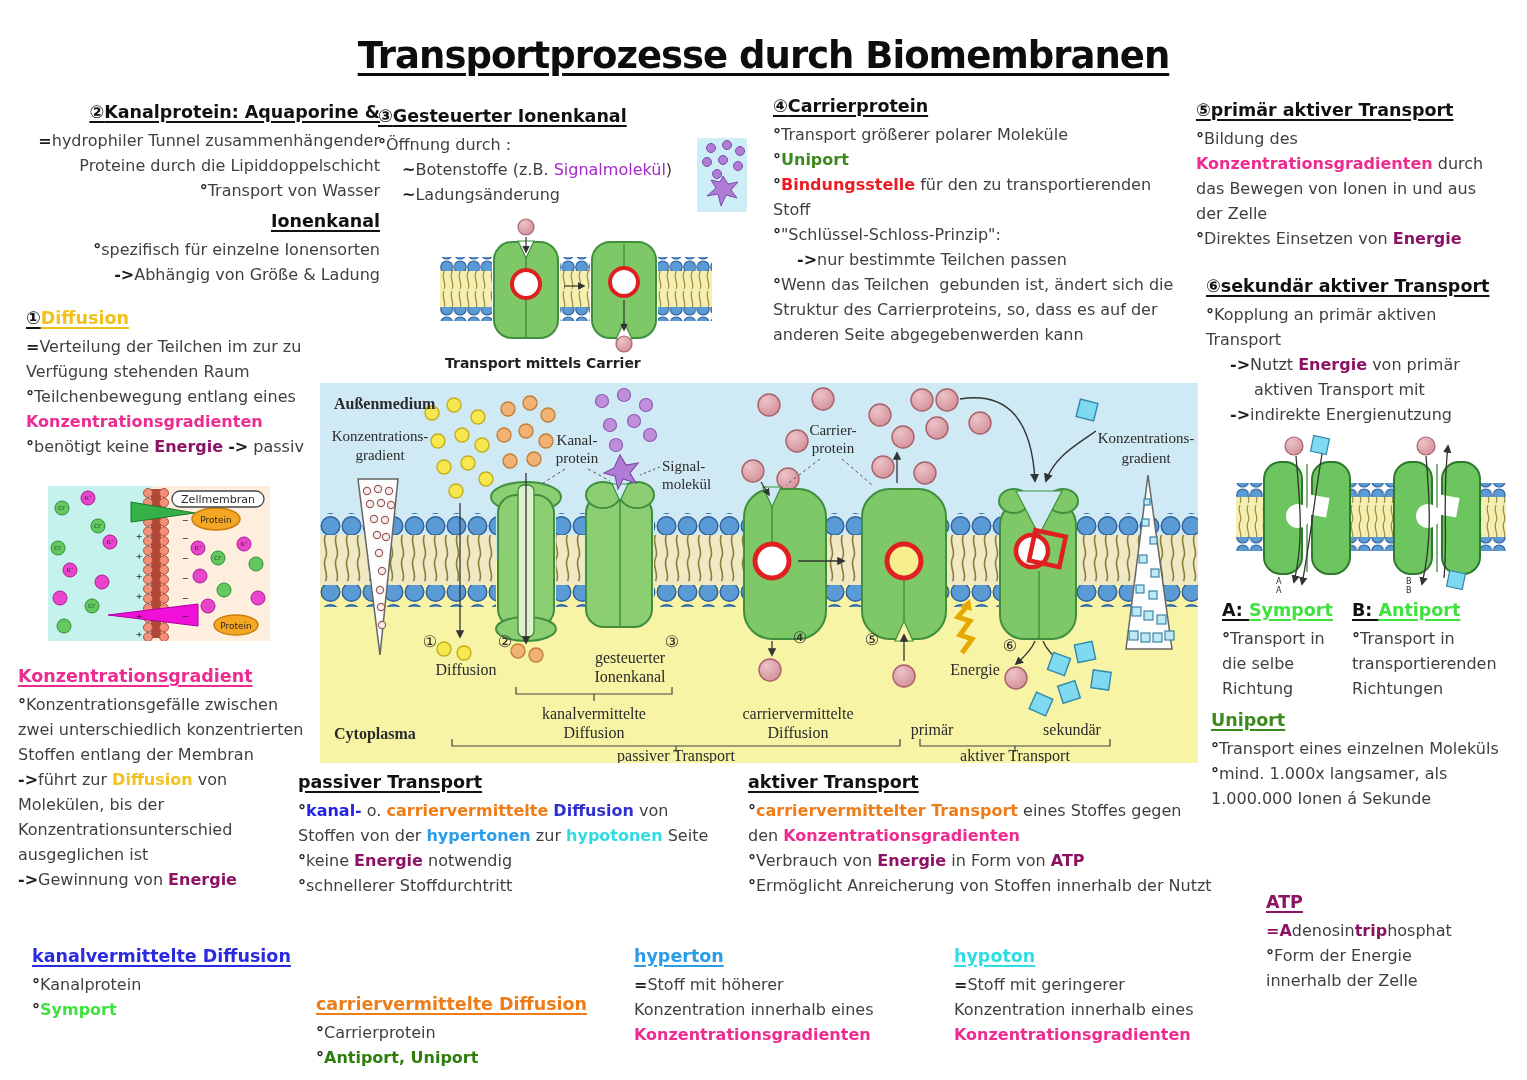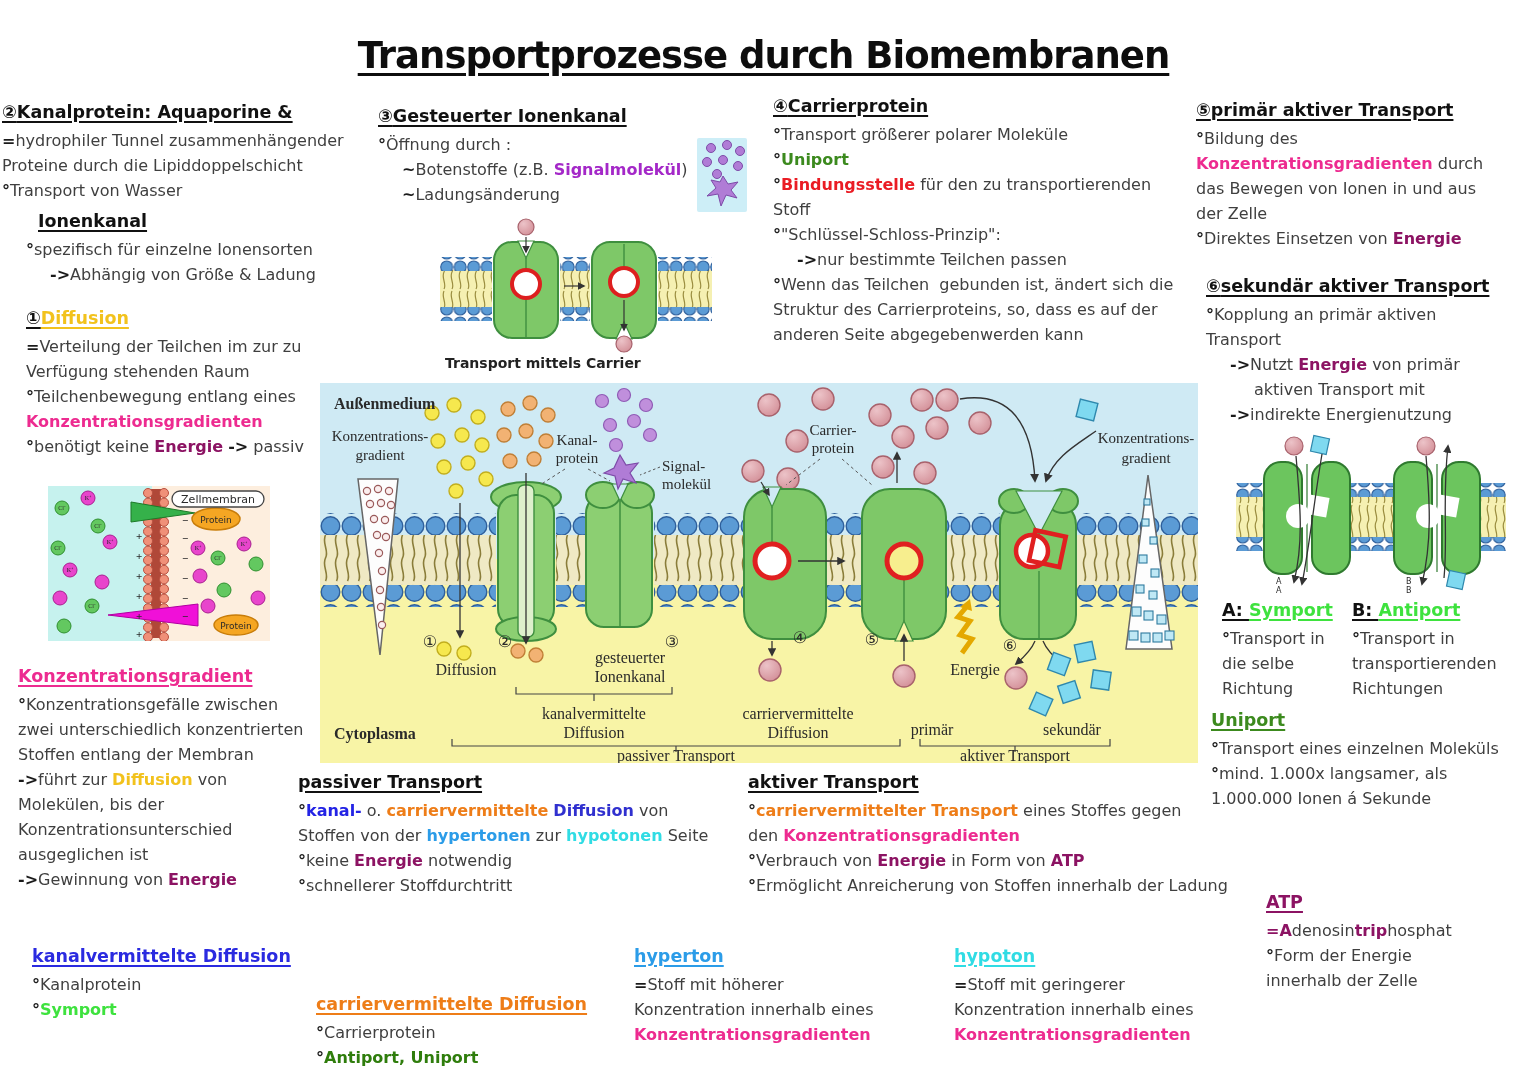--- a/index.html
+++ b/index.html
@@ -20,21 +20,21 @@
   .hdr .t.c-purple{color:#8c1363;}
   .hdr .t.c-blue{color:#2a2ae0;}
   .hdr .t.c-orange{color:#ee7d18;}
   .hdr .t.c-skyblue{color:#2b9ce8;}
   .hdr .t.c-cyan{color:#30dce4;}
   .subhdr{margin-left:36px;margin-top:6px;}
   .seg-d{color:#3f3f3f;}
   .seg-b{color:#1a1a1a;font-weight:700;}
   .seg-pink{color:#ed2b90;font-weight:700;}
   .seg-purple{color:#8c1363;font-weight:700;}
-  .seg-violet{color:#a428c8;font-weight:700;}
+  .seg-violet{color:#a428c8;font-weight:400;}
   .seg-green{color:#3c8a1e;font-weight:700;}
   .seg-dgreen{color:#2f7d0c;font-weight:700;}
   .seg-lgreen{color:#3ee23e;font-weight:700;}
   .seg-red{color:#ea1c24;font-weight:700;}
   .seg-blue{color:#2323e5;font-weight:700;}
   .seg-navy{color:#3030cf;font-weight:700;}
   .seg-skyblue{color:#2b9ce8;font-weight:700;}
   .seg-cyan{color:#30dce4;font-weight:700;}
   .seg-gold{color:#f2c21c;font-weight:700;}
   .seg-orange{color:#ee7d18;font-weight:700;}
@@ -69,21 +69,21 @@
     </marker>
     <radialGradient id="gBall" cx="0.35" cy="0.3" r="0.9">
       <stop offset="0" stop-color="#ecc3c8"></stop>
         <stop offset="1" stop-color="#cf8790"></stop>
     </radialGradient>
   </defs>
 </svg>
 
 <div id="title" class="abs"><span>Transportprozesse durch Biomembranen</span></div>
 
-<div class="abs block" style="left:2px;top:100px;width:372px;">
+<div class="abs block" style="left:8px;top:100px;width:372px;text-align:right;">
   <div class="hdr"><span class="num">②</span><span class="t">Kanalprotein: Aquaporine &amp;</span></div>
   <div>
       <div class="line"><span class="seg-b">=</span><span class="seg-d">hydrophiler Tunnel zusammenhängender</span></div>
       <div class="line"><span class="seg-d">Proteine durch die Lipiddoppelschicht</span></div>
       <div class="line"><span class="seg-b">°</span><span class="seg-d">Transport von Wasser</span></div>
     </div>
   <div class="hdr subhdr"><span class="t">Ionenkanal</span></div>
   <div>
       <div class="line" style="padding-left: 24px;"><span class="seg-b">°</span><span class="seg-d">spezifisch für einzelne Ionensorten</span></div>
       <div class="line" style="padding-left: 48px;"><span class="seg-b">-&gt;</span><span class="seg-d">Abhängig von Größe &amp; Ladung</span></div>
@@ -571,21 +571,21 @@
       <div class="line"><span class="seg-b">°</span><span class="seg-d">schnellerer Stoffdurchtritt</span></div>
     </div>
 </div>
 
 <div class="abs block" style="left:748px;top:770px;width:485px;">
   <div class="hdr"><span class="t">aktiver Transport</span></div>
   <div>
       <div class="line"><span class="seg-b">°</span><span class="seg-orange">carriervermittelter Transport</span><span class="seg-d"> eines Stoffes gegen</span></div>
       <div class="line"><span class="seg-d">den </span><span class="seg-pink">Konzentrationsgradienten</span></div>
       <div class="line"><span class="seg-b">°</span><span class="seg-d">Verbrauch von </span><span class="seg-purple">Energie</span><span class="seg-d"> in Form von </span><span class="seg-purple">ATP</span></div>
-      <div class="line"><span class="seg-b">°</span><span class="seg-d">Ermöglicht Anreicherung von Stoffen innerhalb der Ladung</span></div>
+      <div class="line"><span class="seg-b">°</span><span class="seg-d">Ermöglicht Anreicherung von Stoffen innerhalb der Nutzt</span></div>
     </div>
 </div>
 
 <svg class="abs" style="left:1236px;top:432px;" width="270" height="166" viewBox="0 0 270 166">
   <g>
     <rect x="0" y="64" width="28" height="42" fill="url(#pTailS)"></rect>
     <rect x="114" y="64" width="44" height="42" fill="url(#pTailS)"></rect>
     <rect x="244" y="64" width="26" height="42" fill="url(#pTailS)"></rect>
     <rect x="0" y="51" width="28" height="14" fill="url(#pHeadS)"></rect>
     <rect x="114" y="51" width="44" height="14" fill="url(#pHeadS)"></rect>

